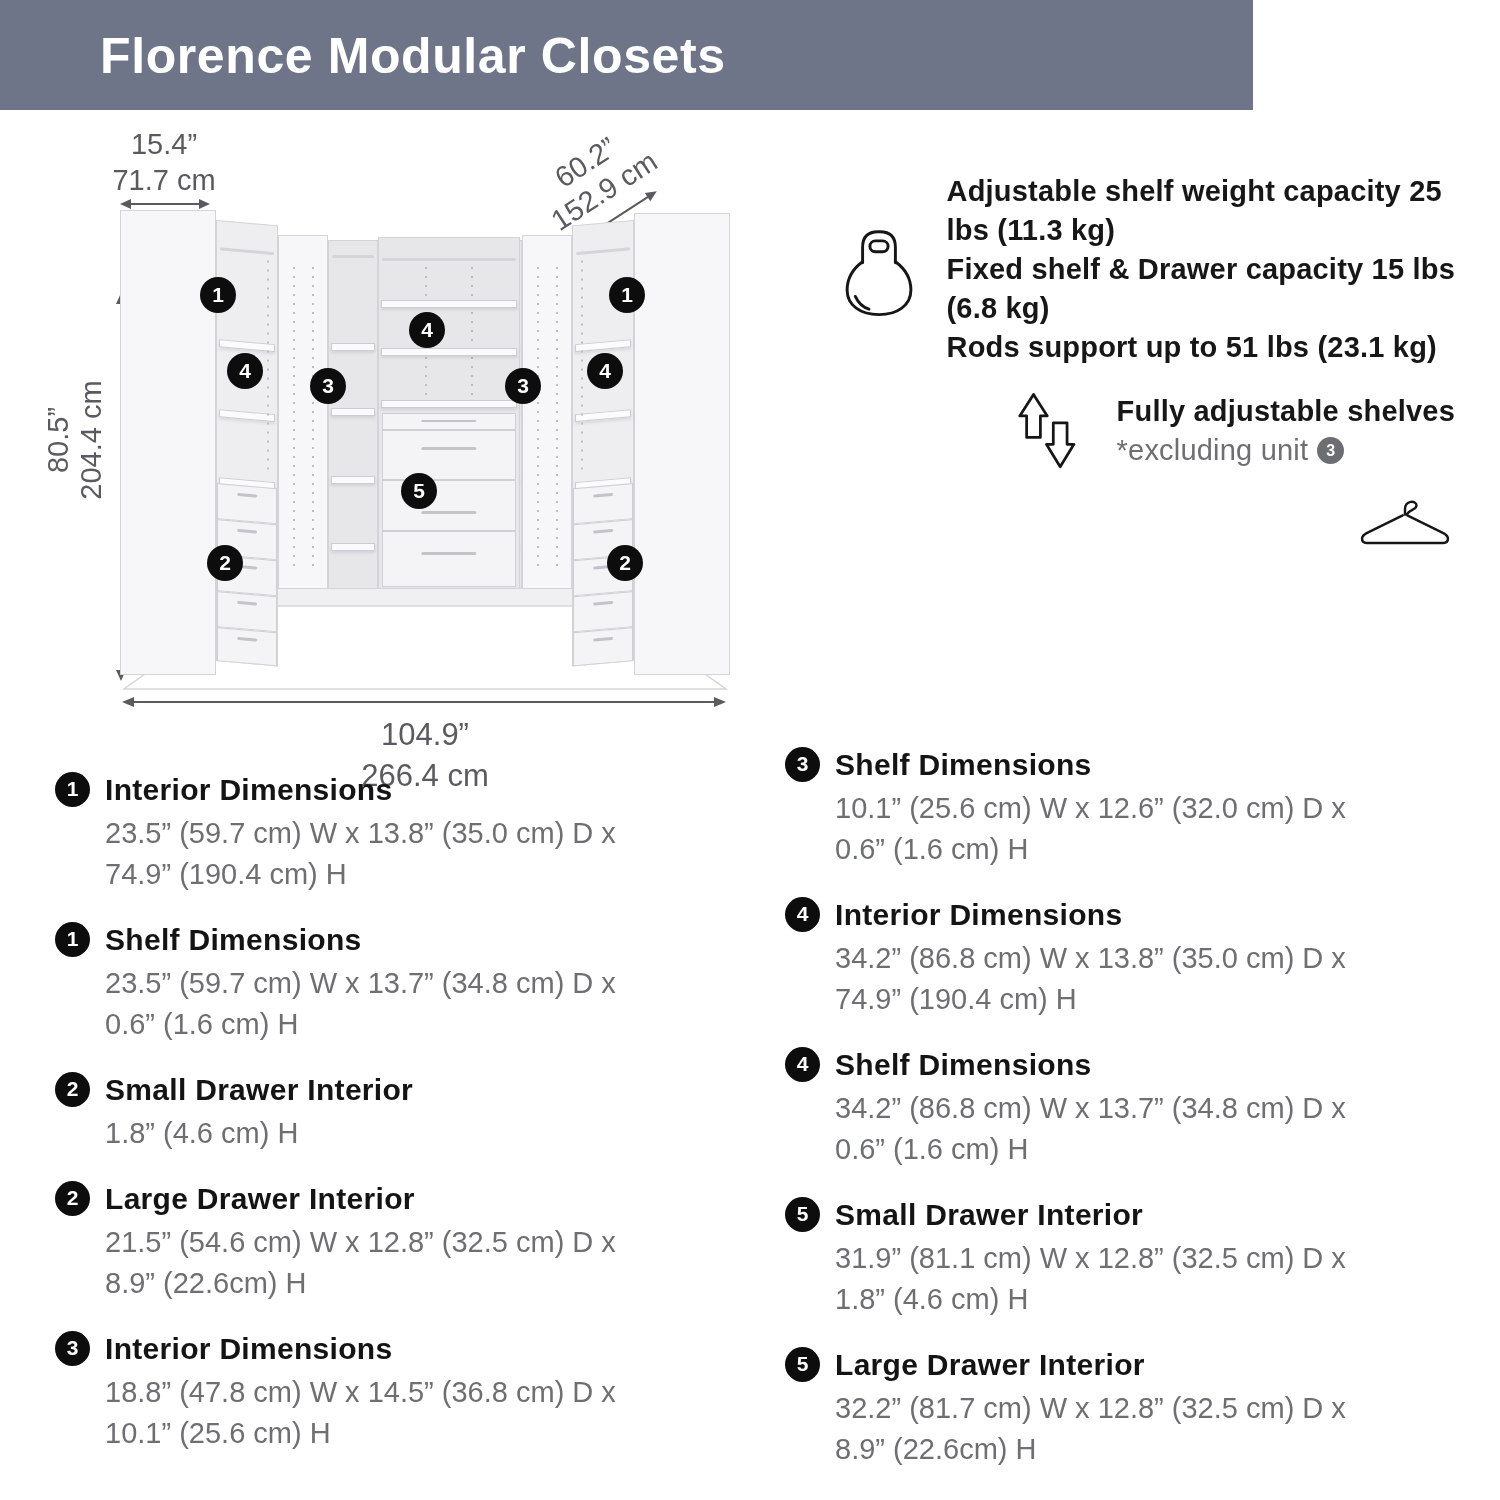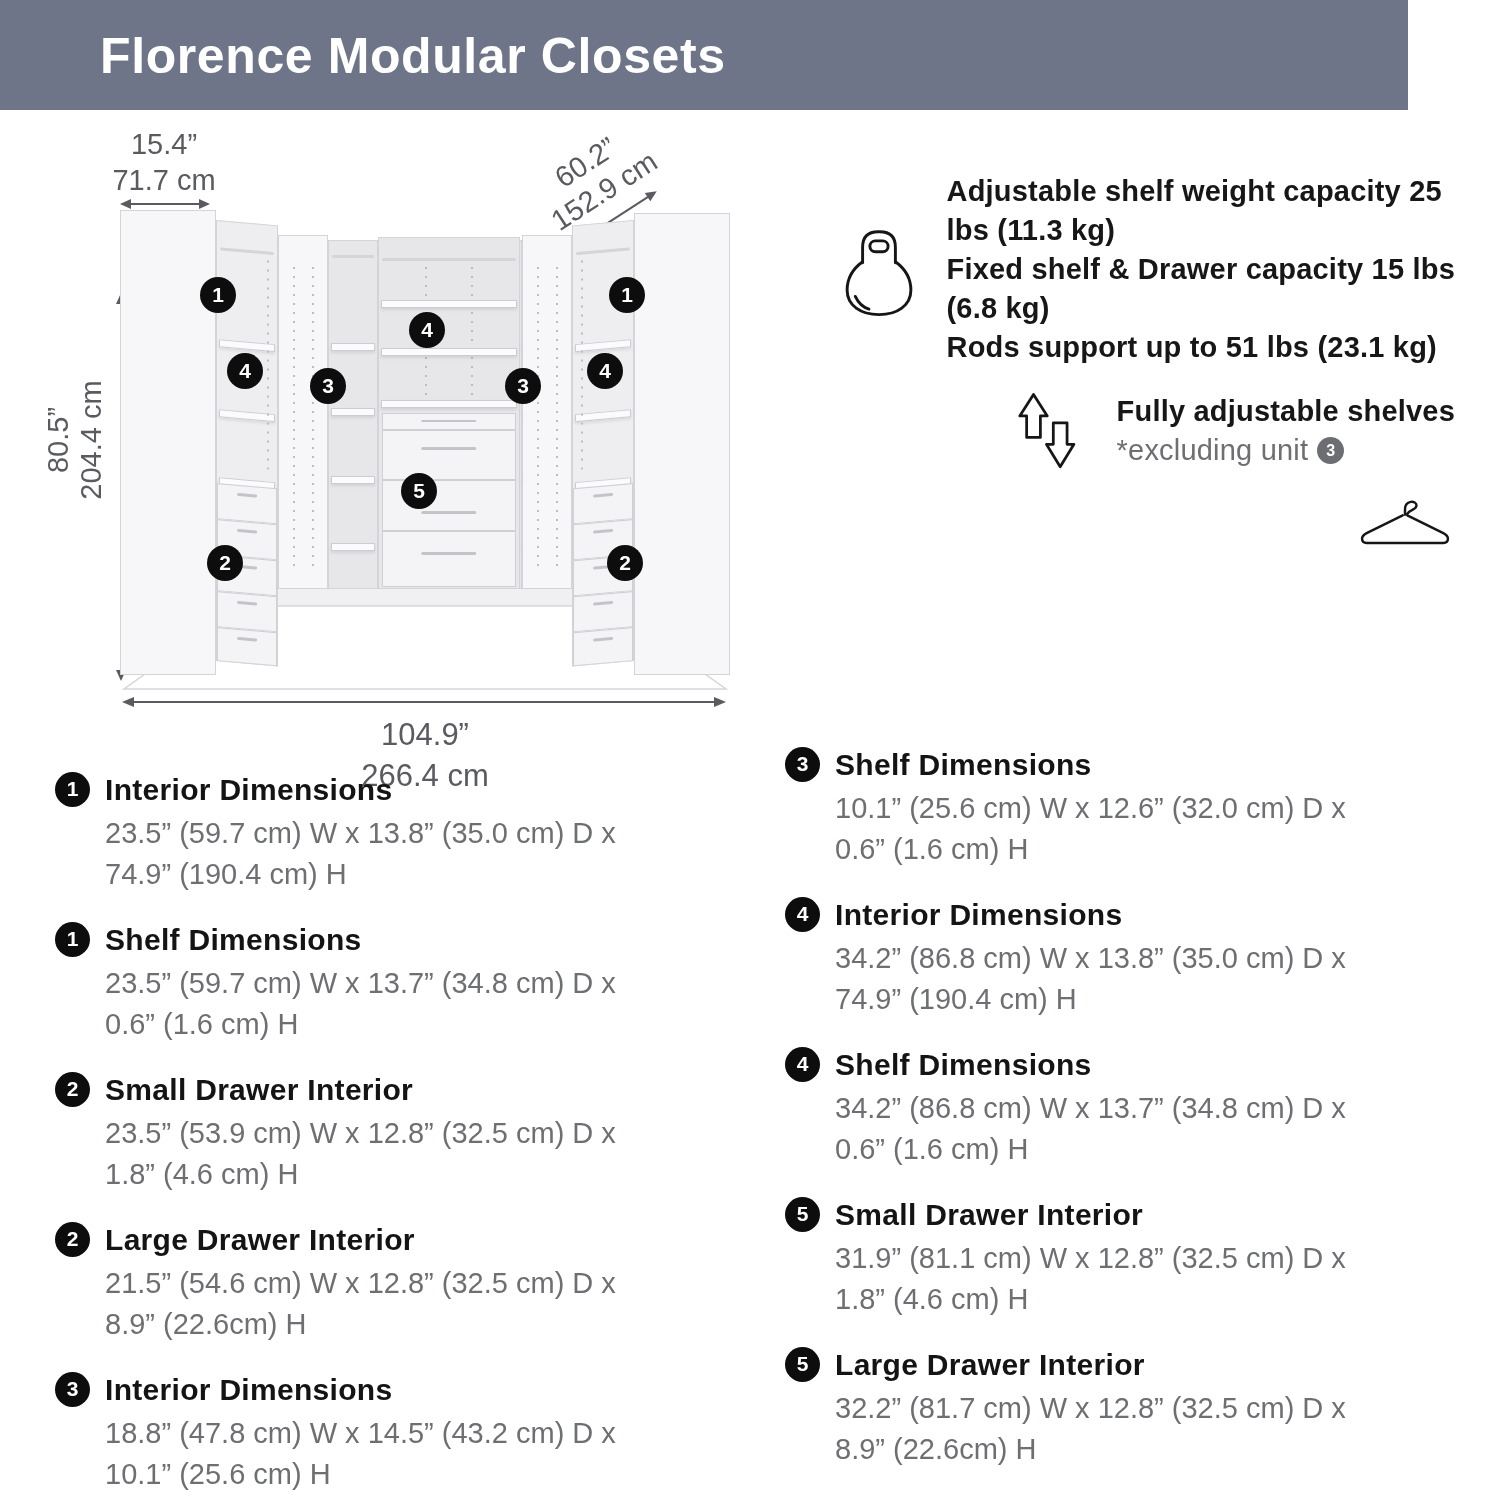--- a/index.html
+++ b/index.html
@@ -5,21 +5,21 @@
   :root{
     --header-bg:#6E7589; --header-text:#FFFFFF; --text-dark:#171717;
     --text-gray:#6E6F73; --dimension-gray:#595B60; --callout-bg:#0D0D0D;
     --note-badge-bg:#6D6E71;
     --panel:#f7f7f9; --panel-int:#e7e7ea; --pborder:#d3d3d8;
   }
   html,body{margin:0;padding:0;background:#fff;}
   .page{position:relative;width:1500px;height:1500px;background:#fff;overflow:hidden;
         font-family:"Liberation Sans","DejaVu Sans",sans-serif;color:var(--text-dark);}
   
-  .header{position:absolute;left:0;top:0;width:1408px;height:110px;background:var(--header-bg);}
+  .header{position:absolute;left:0;top:0;width:1253px;height:110px;background:var(--header-bg);}
   .header h1{margin:0;padding:0 0 0 100px;line-height:112px;font-size:50px;font-weight:600;
              letter-spacing:.6px;color:var(--header-text);}
   
   .dim-label{position:absolute;text-align:center;color:var(--dimension-gray);font-size:29px;line-height:36px;}
   .dim-label.big{font-size:31px;line-height:41px;}
   .rot-left{transform:rotate(-90deg);}
   .rot-diag{transform:rotate(-33deg);}
   .arrow-svg{position:absolute;display:block;}
   
   .closet{position:absolute;left:120px;top:207px;width:610px;height:485px;}
@@ -294,21 +294,20 @@
           <div>0.6” (1.6 cm) H</div>
       </div>
     </div>
 
     <div class="spec-block">
       <div class="spec-head">
         <span class="callout spec-badge">2</span>
         <span class="spec-title">Small Drawer Interior</span>
       </div>
       <div class="spec-dims">
-        <div>23.5” (53.9 cm) W x 12.8” (32.5 cm) D x</div>
           <div>1.8” (4.6 cm) H</div>
       </div>
     </div>
 
     <div class="spec-block">
       <div class="spec-head">
         <span class="callout spec-badge">2</span>
         <span class="spec-title">Large Drawer Interior</span>
       </div>
       <div class="spec-dims">
@@ -316,21 +315,21 @@
           <div>8.9” (22.6cm) H</div>
       </div>
     </div>
 
     <div class="spec-block">
       <div class="spec-head">
         <span class="callout spec-badge">3</span>
         <span class="spec-title">Interior Dimensions</span>
       </div>
       <div class="spec-dims">
-        <div>18.8” (47.8 cm) W x 14.5” (43.2 cm) D x</div>
+        <div>18.8” (47.8 cm) W x 14.5” (36.8 cm) D x</div>
           <div>10.1” (25.6 cm) H</div>
       </div>
     </div>
   </div>
 
   <div class="specs specs-right">
 
     <div class="spec-block">
       <div class="spec-head">
         <span class="callout spec-badge">3</span>

